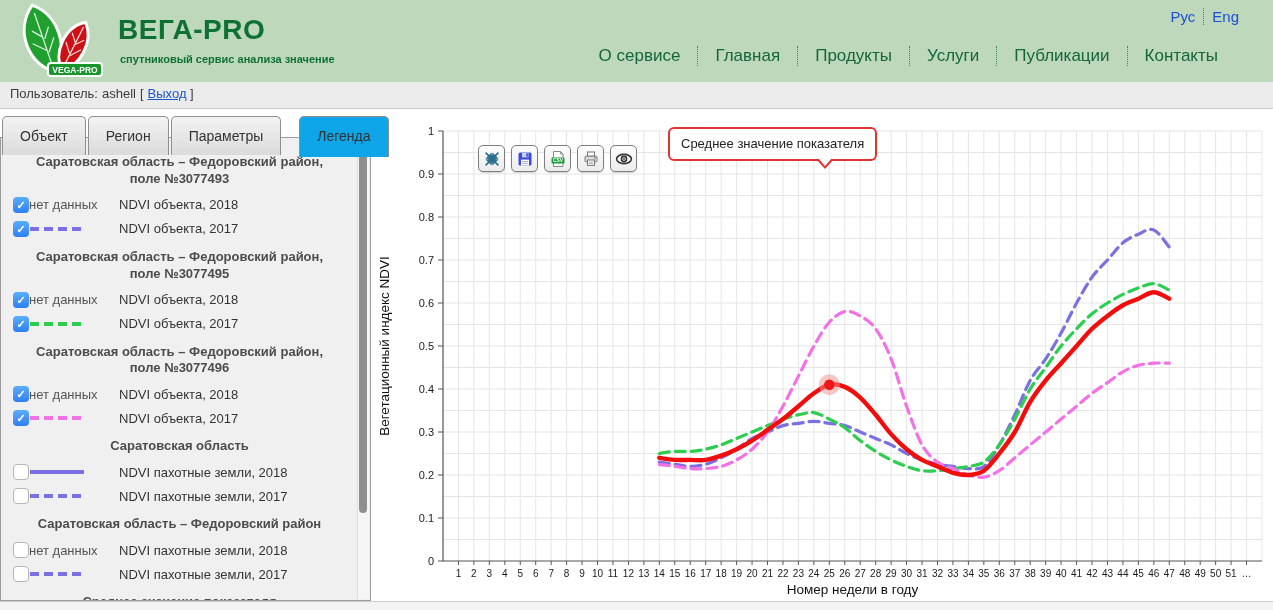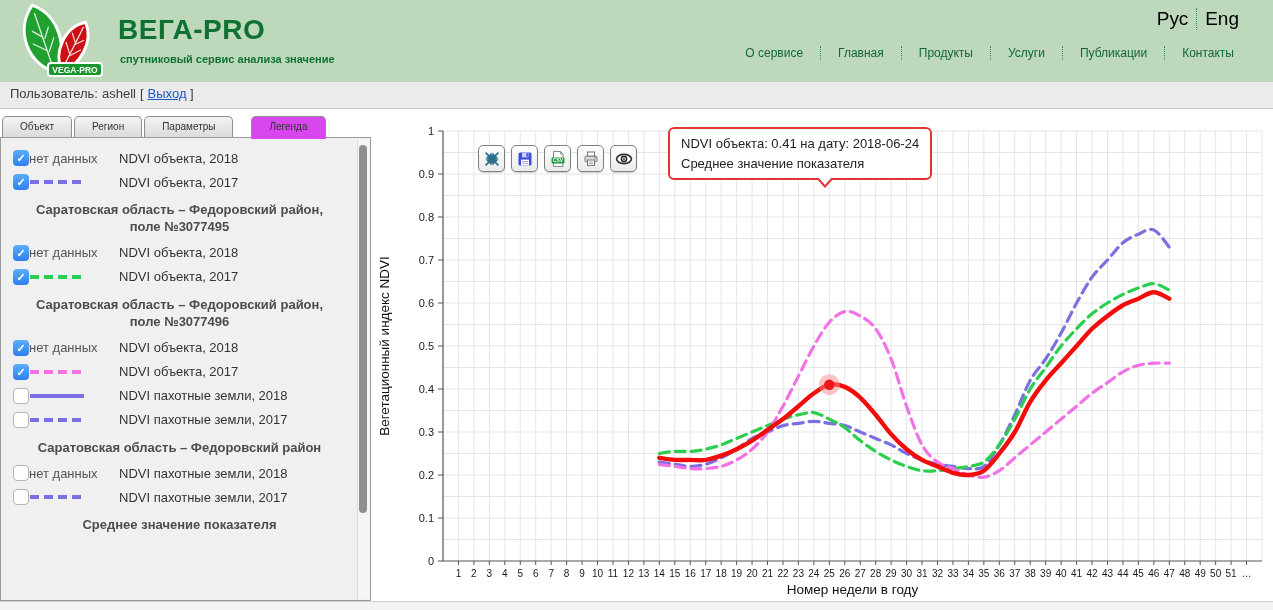--- a/index.html
+++ b/index.html
@@ -1,36 +1,36 @@
 <!DOCTYPE html>
 <html><head>
 <meta charset="utf-8">
 <style>
   html,body{margin:0;padding:0;width:1273px;height:610px;overflow:hidden;
     font-family:"Liberation Sans",sans-serif;background:#fff;}
   .header{position:relative;height:82px;background:#bed8bc;}
   .logo{position:absolute;left:6px;top:2px;width:104px;height:78px;}
   .brand-title{position:absolute;left:118px;top:14px;font-size:28px;font-weight:bold;color:#0e7132;letter-spacing:.5px;}
   .brand-subtitle{position:absolute;left:120px;top:53px;font-size:11px;font-weight:bold;color:#0e7132;}
-  .lang{position:absolute;right:26px;top:8px;display:flex;font-size:19px;color:#000000;}
+  .lang{position:absolute;right:26px;top:8px;display:flex;font-size:15px;color:#1d4ed8;}
   .lang .lang-item{padding:0 8px;cursor:pointer;}
   .lang .lang-item + .lang-item{border-left:1px dotted #3f8663;}
-  .nav{position:absolute;right:22px;top:46px;display:flex;font-size:12px;color:#14663c;}
+  .nav{position:absolute;right:38px;top:46px;display:flex;font-size:17px;color:#14663c;}
   .nav-item{padding:0 17px;cursor:pointer;}
   .nav-item + .nav-item{border-left:1px dotted #3f8663;}
   .userbar{height:22px;background:#ebebeb;border-bottom:1px solid #c9c9c9;font-size:13px;color:#3c3c3c;padding-top:4px;padding-left:10px;}
   .userbar .logout{color:#1a57c9;text-decoration:underline;cursor:pointer;margin-top:8px;}
   .userbar span{margin-right:4px;}
   .main{display:flex;height:492px;}
   .sidebar{width:373px;position:relative;flex:none;}
   .tabs{display:flex;padding:7px 0 0 2px;position:relative;z-index:2;}
-  .tab{height:20px;line-height:20px;padding:0 17px;font-size:10px;color:#333;
+  .tab{height:20px;line-height:20px;padding:9px 17px;font-size:14px;color:#333;
     background:linear-gradient(#f3f3f3,#dbdbdb);border:1px solid #8f8f8f;border-bottom:none;
     border-radius:5px 5px 0 0;margin-right:2px;cursor:pointer;}
-  .tab.active{background:#d946ef;margin-left:16px;height:22px;margin-bottom:-2px;}
+  .tab.active{background:#0ea5e9;margin-left:16px;height:22px;margin-bottom:-2px;}
   .panel{position:absolute;top:28px;left:0;right:2px;bottom:0;background:#f0f0f0;border:1px solid #9b9b9b;overflow:hidden;}
   .legend-content{padding:4px 16px 0 4px;}
   .group-title{font-weight:bold;font-size:13px;color:#4c4c4c;text-align:center;margin:12px 26px 9px;line-height:1.3;}
   .legend-row{display:flex;align-items:center;margin:8px 0 8px 8px;}
   .cb{width:16px;height:16px;border-radius:4px;flex:none;cursor:pointer;box-sizing:border-box;}
   .cb.checked{background:linear-gradient(#5aaefa,#2e7ff2);color:#fff;text-align:center;font-size:11px;line-height:16px;font-weight:bold;}
   .cb.checked::after{content:"✓";}
   .cb.unchecked{background:#fff;border:1px solid #b5b5b5;}
   .sample-slot{width:80px;flex:none;display:flex;align-items:flex-end;}
   .nodata{font-size:13px;color:#555;}
@@ -91,20 +91,21 @@
   <aside class="sidebar">
     <div class="tabs" id="tabs">
         <div class="tab">Объект</div>
         <div class="tab">Регион</div>
         <div class="tab">Параметры</div>
         <div class="tab active">Легенда</div>
       </div>
     <div class="panel">
       <div class="legend-content" id="legend-content">
           <div>
+            <div class="group-title">Саратовская область – Федоровский район, поле №3077493</div>
             <div class="legend-row">
               <span class="cb checked"></span>
               <span class="sample-slot">
                 <span class="nodata">нет данных</span>
               </span>
               <span class="row-label">NDVI объекта, 2018</span>
             </div>
             <div class="legend-row">
               <span class="cb checked"></span>
               <span class="sample-slot">
@@ -147,20 +148,21 @@
               <span class="cb checked"></span>
               <span class="sample-slot">
                 <svg width="56" height="8">
                   <line x1="1" y1="4" x2="55" y2="4" stroke="#f272e6" stroke-width="4" stroke-dasharray="9 5"></line>
                 </svg>
               </span>
               <span class="row-label">NDVI объекта, 2017</span>
             </div>
           </div>
           <div>
+            <div class="group-title">Саратовская область</div>
             <div class="legend-row">
               <span class="cb unchecked"></span>
               <span class="sample-slot">
                 <svg width="56" height="8">
                   <line x1="1" y1="4" x2="55" y2="4" stroke="#7a70e2" stroke-width="4"></line>
                 </svg>
               </span>
               <span class="row-label">NDVI пахотные земли, 2018</span>
             </div>
             <div class="legend-row">
@@ -466,21 +468,20 @@
       <button class="tool-btn">
         <svg width="18" height="18" viewBox="0 0 18 18">
           <ellipse cx="9" cy="9" rx="7.4" ry="4.6" fill="#ffffff" stroke="#333333" stroke-width="1.6"></ellipse>
           <circle cx="9" cy="9" r="2.6" fill="none" stroke="#333333" stroke-width="1.6"></circle>
           <circle cx="9" cy="9" r="0.9" fill="#333333"></circle>
         </svg>
       </button>
     </div>
 
     <div class="tooltip">
-      <div>NDVI объекта: 0.41 на дату: 2018-06-24</div>
       <div>Среднее значение показателя</div>
       <div class="arrow-border"></div>
       <div class="arrow-fill"></div>
     </div>
   </section>
 </div>
 
 <div class="footer-strip"></div>
 
 </body></html>

